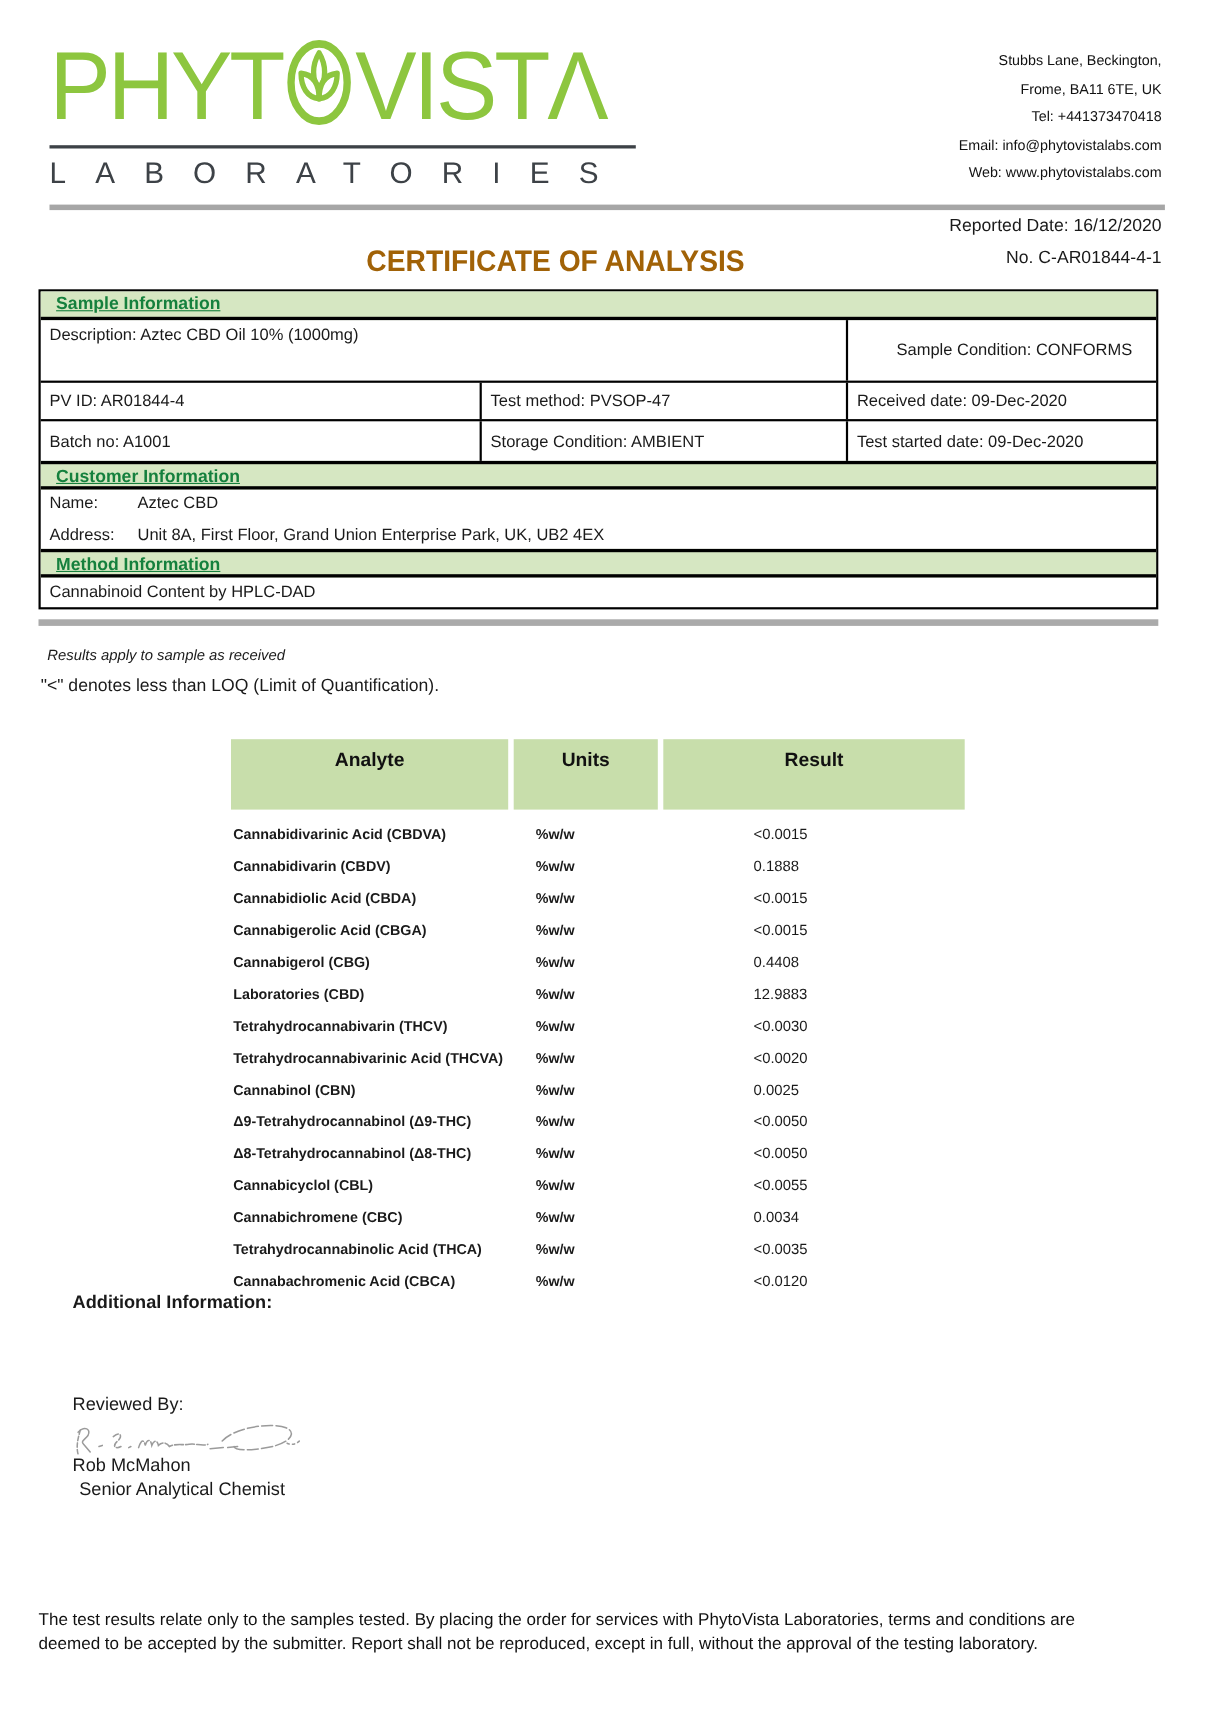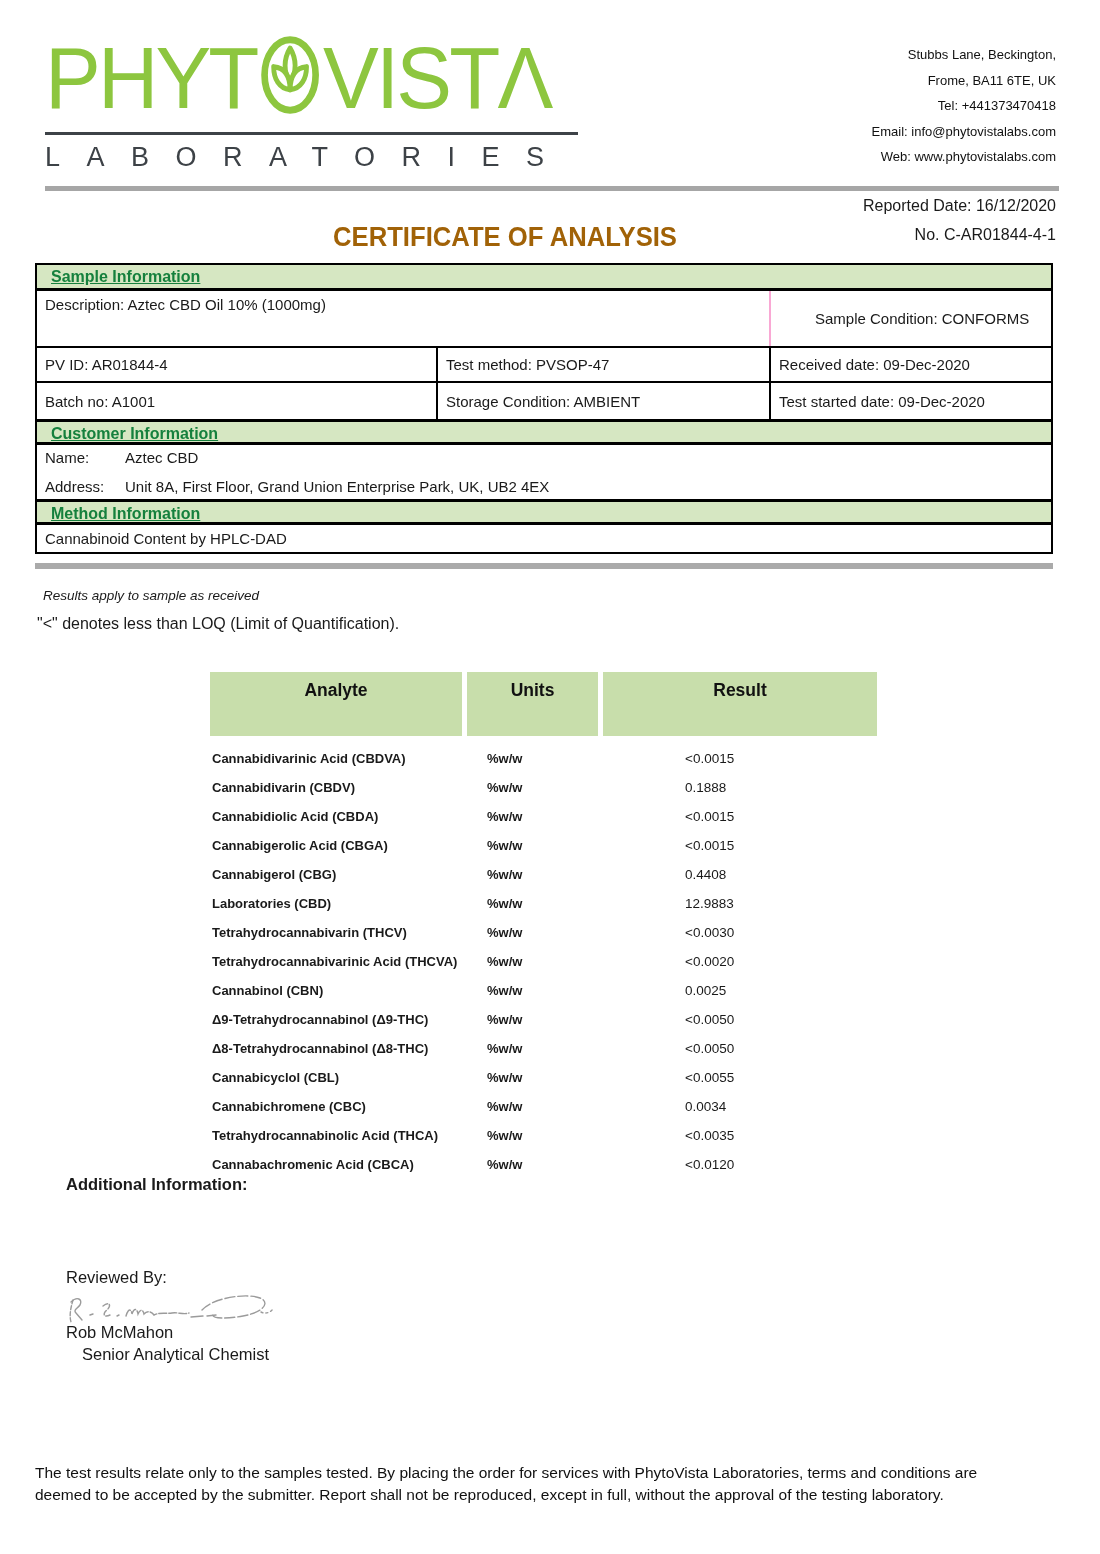--- a/index.html
+++ b/index.html
@@ -59,21 +59,21 @@
     background: #d6e7c2; padding: 3px 0 3px 14px;
     border-bottom: 3px solid #000; height: 26px;
   }
   .section-bar span {
     font-weight: bold; font-size: 16px; text-decoration: underline; color: #15803d;
   }
   .grid-row { display: grid; }
   .cell { padding-left: 8px; display: flex; align-items: center; }
   .cell.top { align-items: flex-start; padding-top: 5px; }
   .desc-row { grid-template-columns: 732px 1fr; height: 55px; }
-  .desc-row .cell + .cell { border-left: 2px solid #f9a8d4; padding-left: 44px; }
+  .desc-row .cell + .cell { border-left: 2px solid #000000; padding-left: 44px; }
   .trio-row { grid-template-columns: 399px 333px 1fr; border-top: 2px solid #000; }
   .trio-row .cell + .cell { border-left: 2px solid #000; }
   .row-h34 { height: 35px; }
   .row-h38 { height: 38px; }
   .block-top { border-top: 3px solid #000; }
   .customer-body { height: 54px; padding: 4px 0 4px 8px; display: flex; flex-direction: column; justify-content: space-between; }
   .kv-line { display: flex; }
   .kv-label { width: 80px; flex: 0 0 auto; }
   .method-body { height: 27px; display: flex; align-items: center; padding-left: 8px; }
 
@@ -106,21 +106,21 @@
   }
   .analyte-cell { font-weight: bold; padding-left: 2px; }
   .units-cell { font-weight: bold; padding-left: 20px; }
   .result-cell { font-weight: 400; padding-left: 82px; font-size: 13.5px; }
 
   
   .additional-info { position: absolute; left: 66px; top: 1175px; font-size: 16.5px; font-weight: bold; }
   .reviewed-by { position: absolute; left: 66px; top: 1268px; font-size: 16.5px; }
   .signature { position: absolute; left: 62px; top: 1288px; }
   .reviewer-name { position: absolute; left: 66px; top: 1323px; font-size: 16.5px; }
-  .reviewer-title { position: absolute; left: 82px; top: 1345px; font-size: 16.5px; }
+  .reviewer-title { position: absolute; left: 72px; top: 1345px; font-size: 16.5px; }
 
   .footer-disclaimer {
     position: absolute; left: 35px; top: 1462px; width: 1040px;
     font-size: 15.5px; line-height: 22px; color: #111;
   }
 </style>
 </head>
 <body>
 
 <div class="page">

